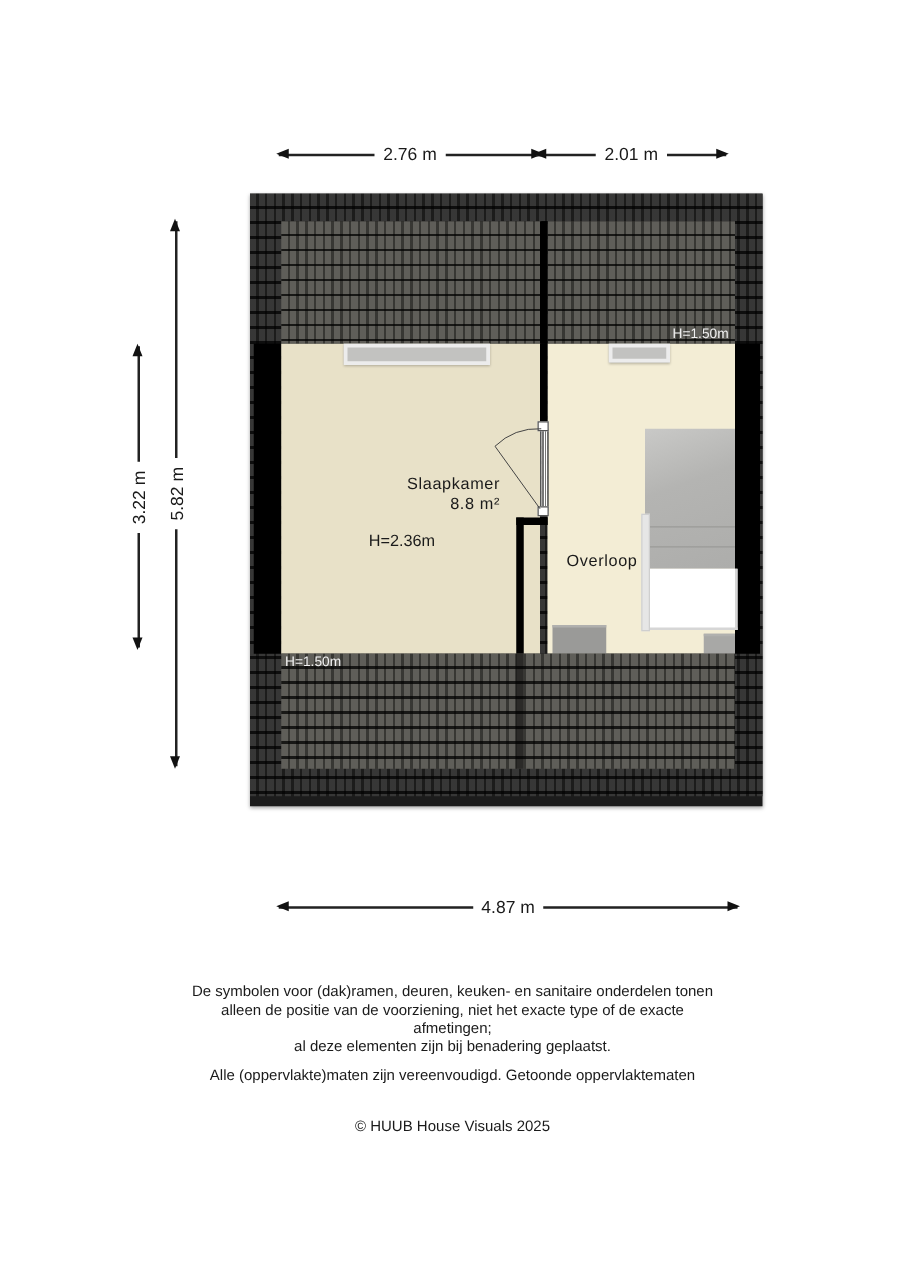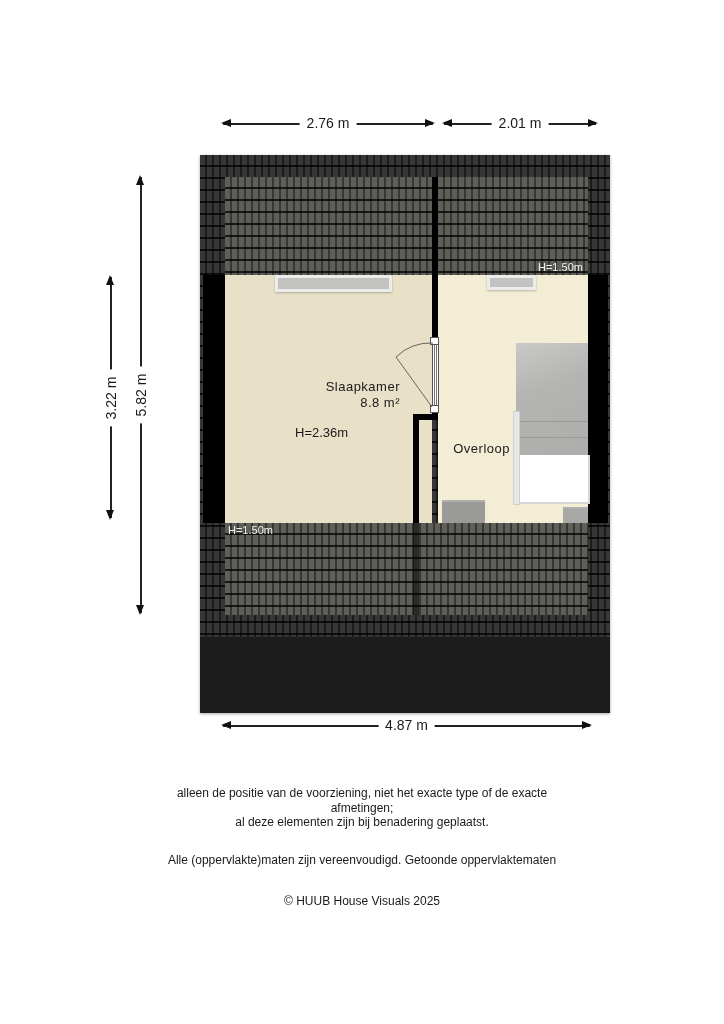--- a/index.html
+++ b/index.html
@@ -19,21 +19,21 @@
     .vdim { position: absolute; width: 16px; }
     .vdim .line { position: absolute; left: 7px; top: 0; bottom: 0; width: 1.5px; background: #222; }
     .vdim .arrow-t { position: absolute; top: -2px; left: 3px; width: 0; height: 0;
                      border-left: 4.5px solid transparent; border-right: 4.5px solid transparent; border-bottom: 10px solid #111; }
     .vdim .arrow-b { position: absolute; bottom: -2px; left: 3px; width: 0; height: 0;
                      border-left: 4.5px solid transparent; border-right: 4.5px solid transparent; border-top: 10px solid #111; }
     .vdim .label { position: absolute; top: 50%; left: 50%; transform: translate(-50%, -50%) rotate(-90deg);
                    background: #fff; padding: 0 7px; font-size: 14px; line-height: 16px; white-space: nowrap; }
 
     
-    .plan { position: absolute; left: 200px; top: 155px; width: 410px; height: 558px; background: #1c1c1c;
+    .plan { position: absolute; left: 200px; top: 155px; width: 410px; height: 490px; background: #1c1c1c;
             box-shadow: 0 1px 3px rgba(0,0,0,0.35); }
     .tiles { position: absolute;
       background-color: #3a3a38;
       background-image:
         repeating-linear-gradient(to bottom, rgba(0,0,0,0) 0px, rgba(0,0,0,0) 10px, rgba(0,0,0,0.75) 10px, rgba(0,0,0,0.75) 12px),
         repeating-linear-gradient(to right, rgba(255,255,255,0.06) 0px, rgba(255,255,255,0.06) 5px, rgba(0,0,0,0.35) 5px, rgba(0,0,0,0.35) 7px); }
     .tiles.outer { background-color: #2b2b2a; }
     .tiles.inner { background-color: #55544f; }
     .wall { position: absolute; background: #000; }
     .floor-bed { position: absolute; background: #e8e1c8; }
@@ -58,21 +58,21 @@
   </style>
 </head>
 <body>
 
 <div class="hdim" style="left:223px; top:116px; width:210px;">
   <div class="line"></div>
   <div class="arrow-l"></div>
   <div class="arrow-r"></div>
   <span class="label">2.76 m</span>
 </div>
-<div class="hdim" style="left:444px; top:116px; width:152px;">
+<div class="hdim" style="left:429px; top:116px; width:152px;">
   <div class="line"></div>
   <div class="arrow-l"></div>
   <div class="arrow-r"></div>
   <span class="label">2.01 m</span>
 </div>
 
 <div class="vdim" style="left:103px; top:277px; height:241px;">
   <div class="line"></div>
   <div class="arrow-t"></div>
   <div class="arrow-b"></div>
@@ -141,20 +141,21 @@
 </div>
 
 <div class="hdim" style="left:223px; top:718px; width:367px;">
   <div class="line"></div>
   <div class="arrow-l"></div>
   <div class="arrow-r"></div>
   <span class="label">4.87 m</span>
 </div>
 
 <div class="notes" style="top:786px;">
+  <p>De symbolen voor (dak)ramen, deuren, keuken- en sanitaire onderdelen tonen</p>
   <p>alleen de positie van de voorziening, niet het exacte type of de exacte afmetingen;</p>
   <p>al deze elementen zijn bij benadering geplaatst.</p>
 </div>
 <div class="notes" style="top:853px;">
   <p>Alle (oppervlakte)maten zijn vereenvoudigd. Getoonde oppervlaktematen</p>
 </div>
 <div class="notes" style="top:894px;">
   <p>© HUUB House Visuals 2025</p>
 </div>
 

